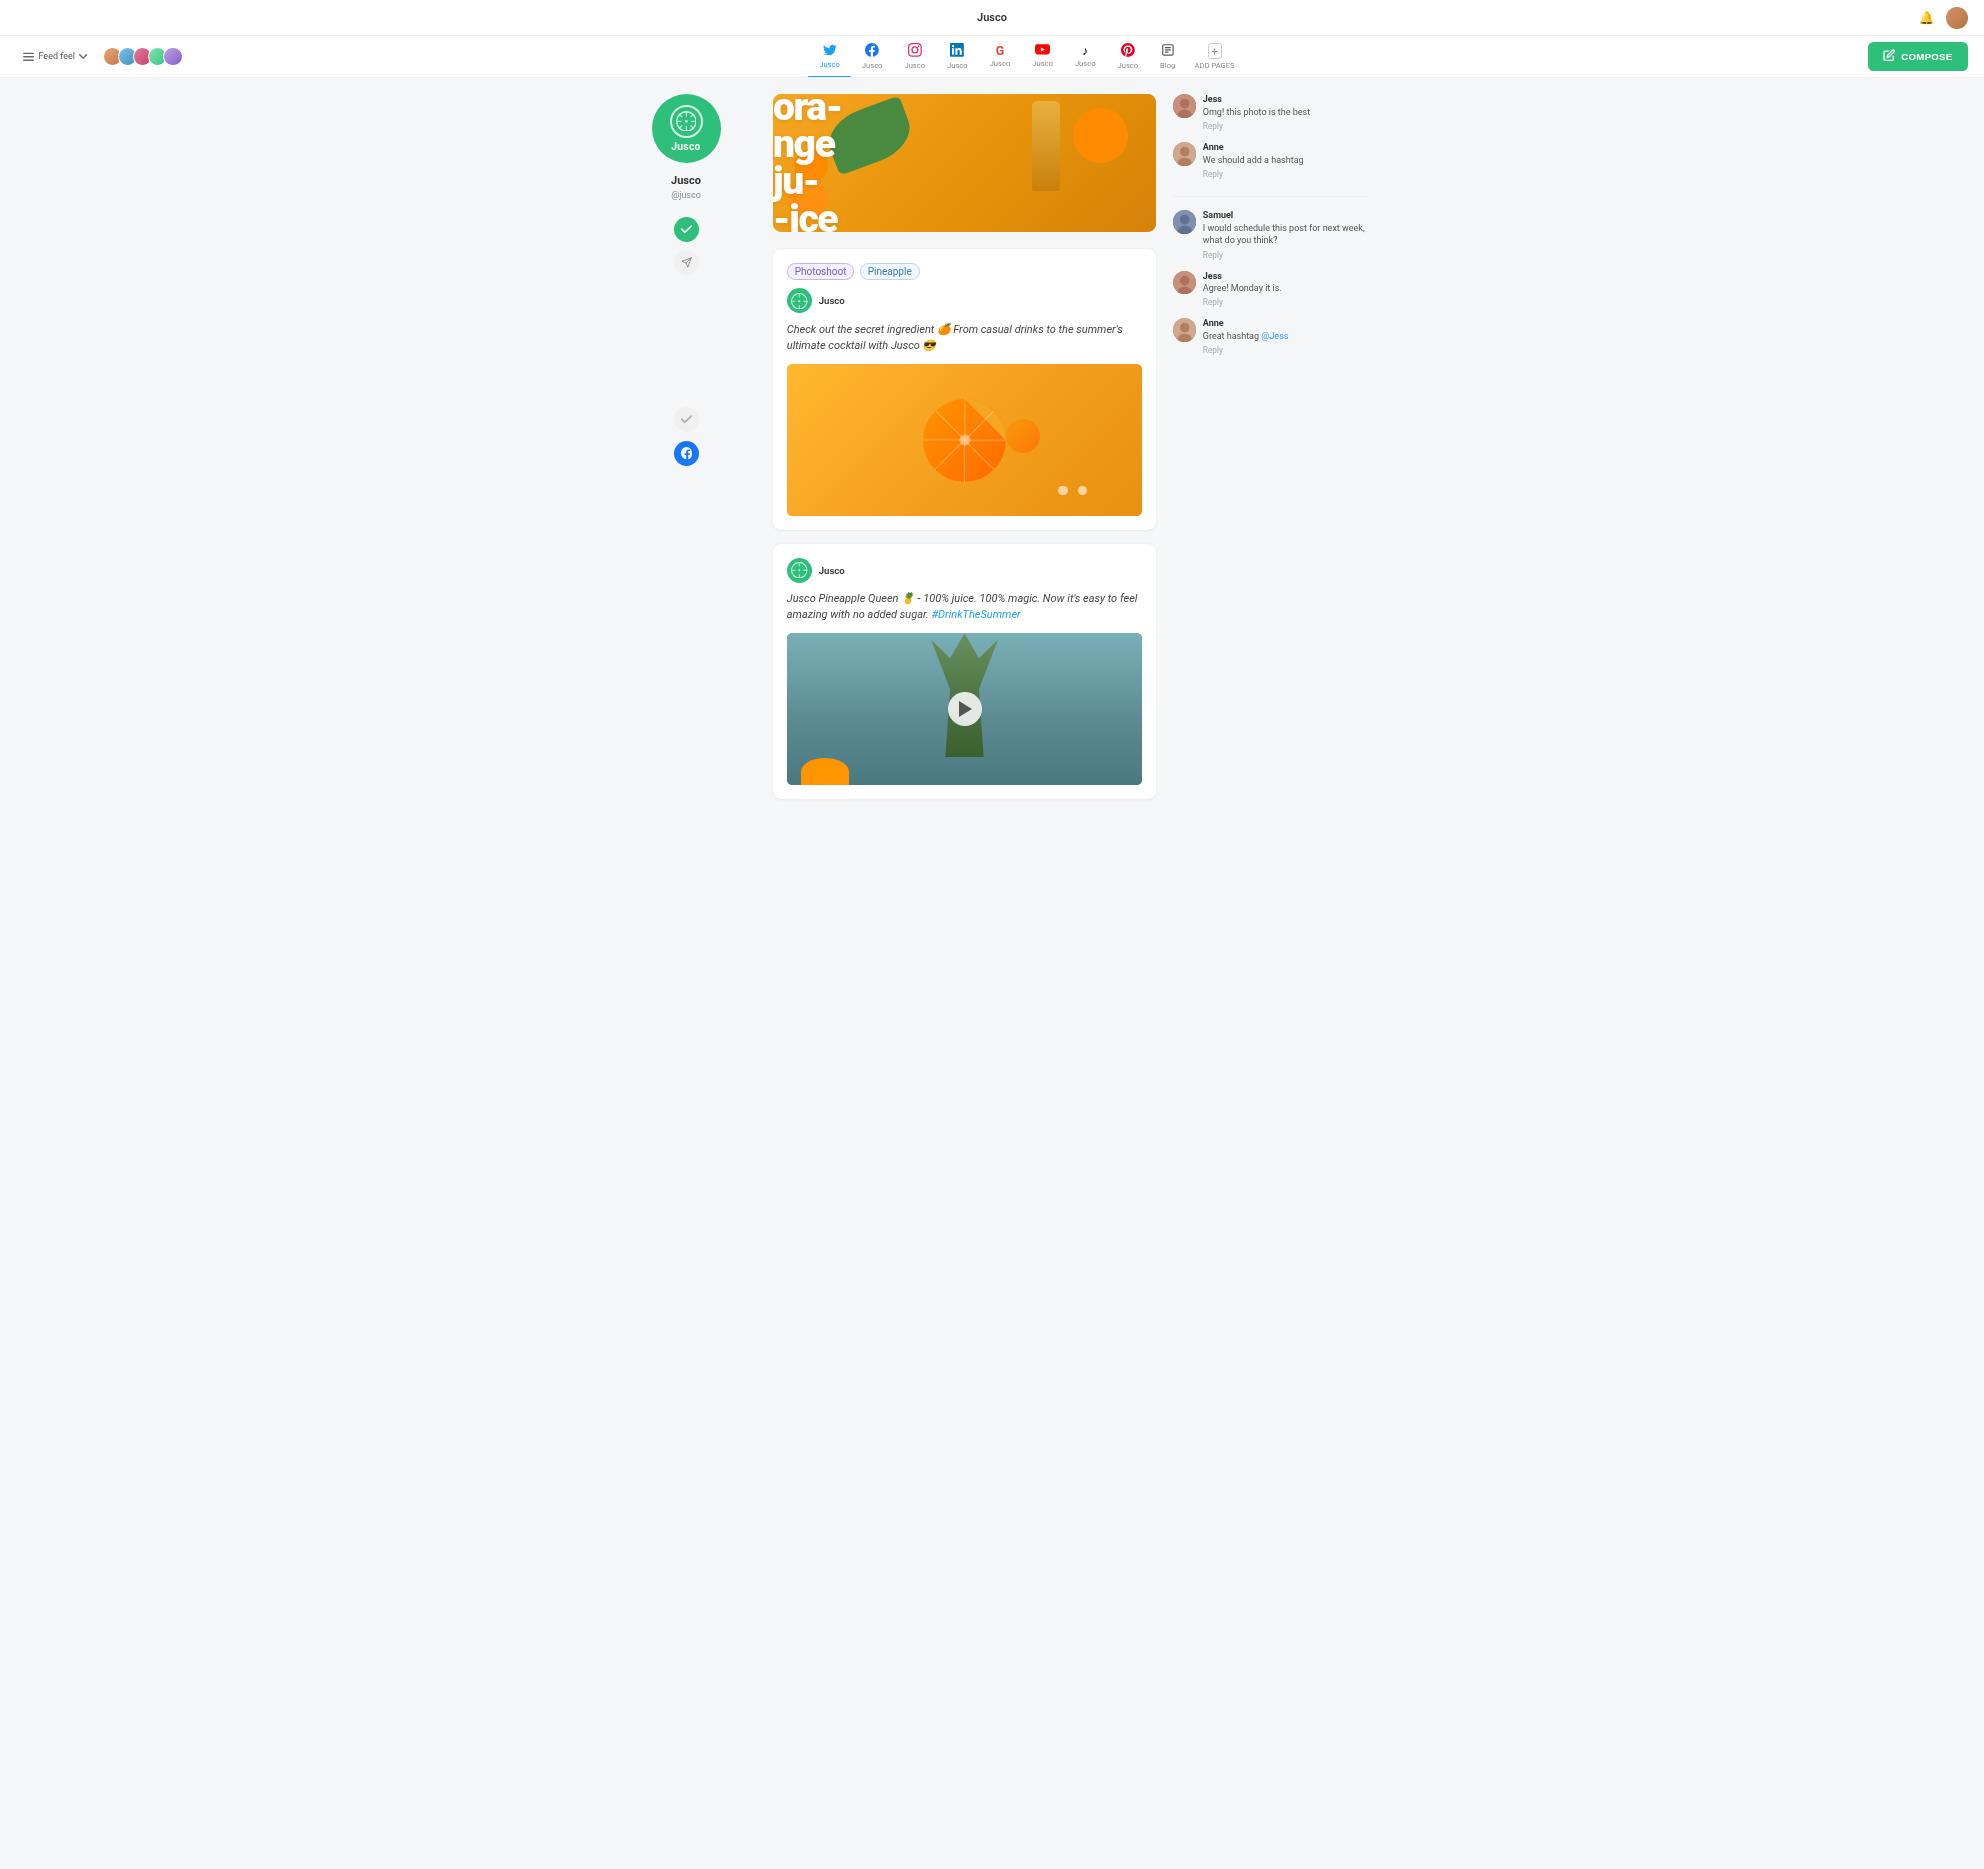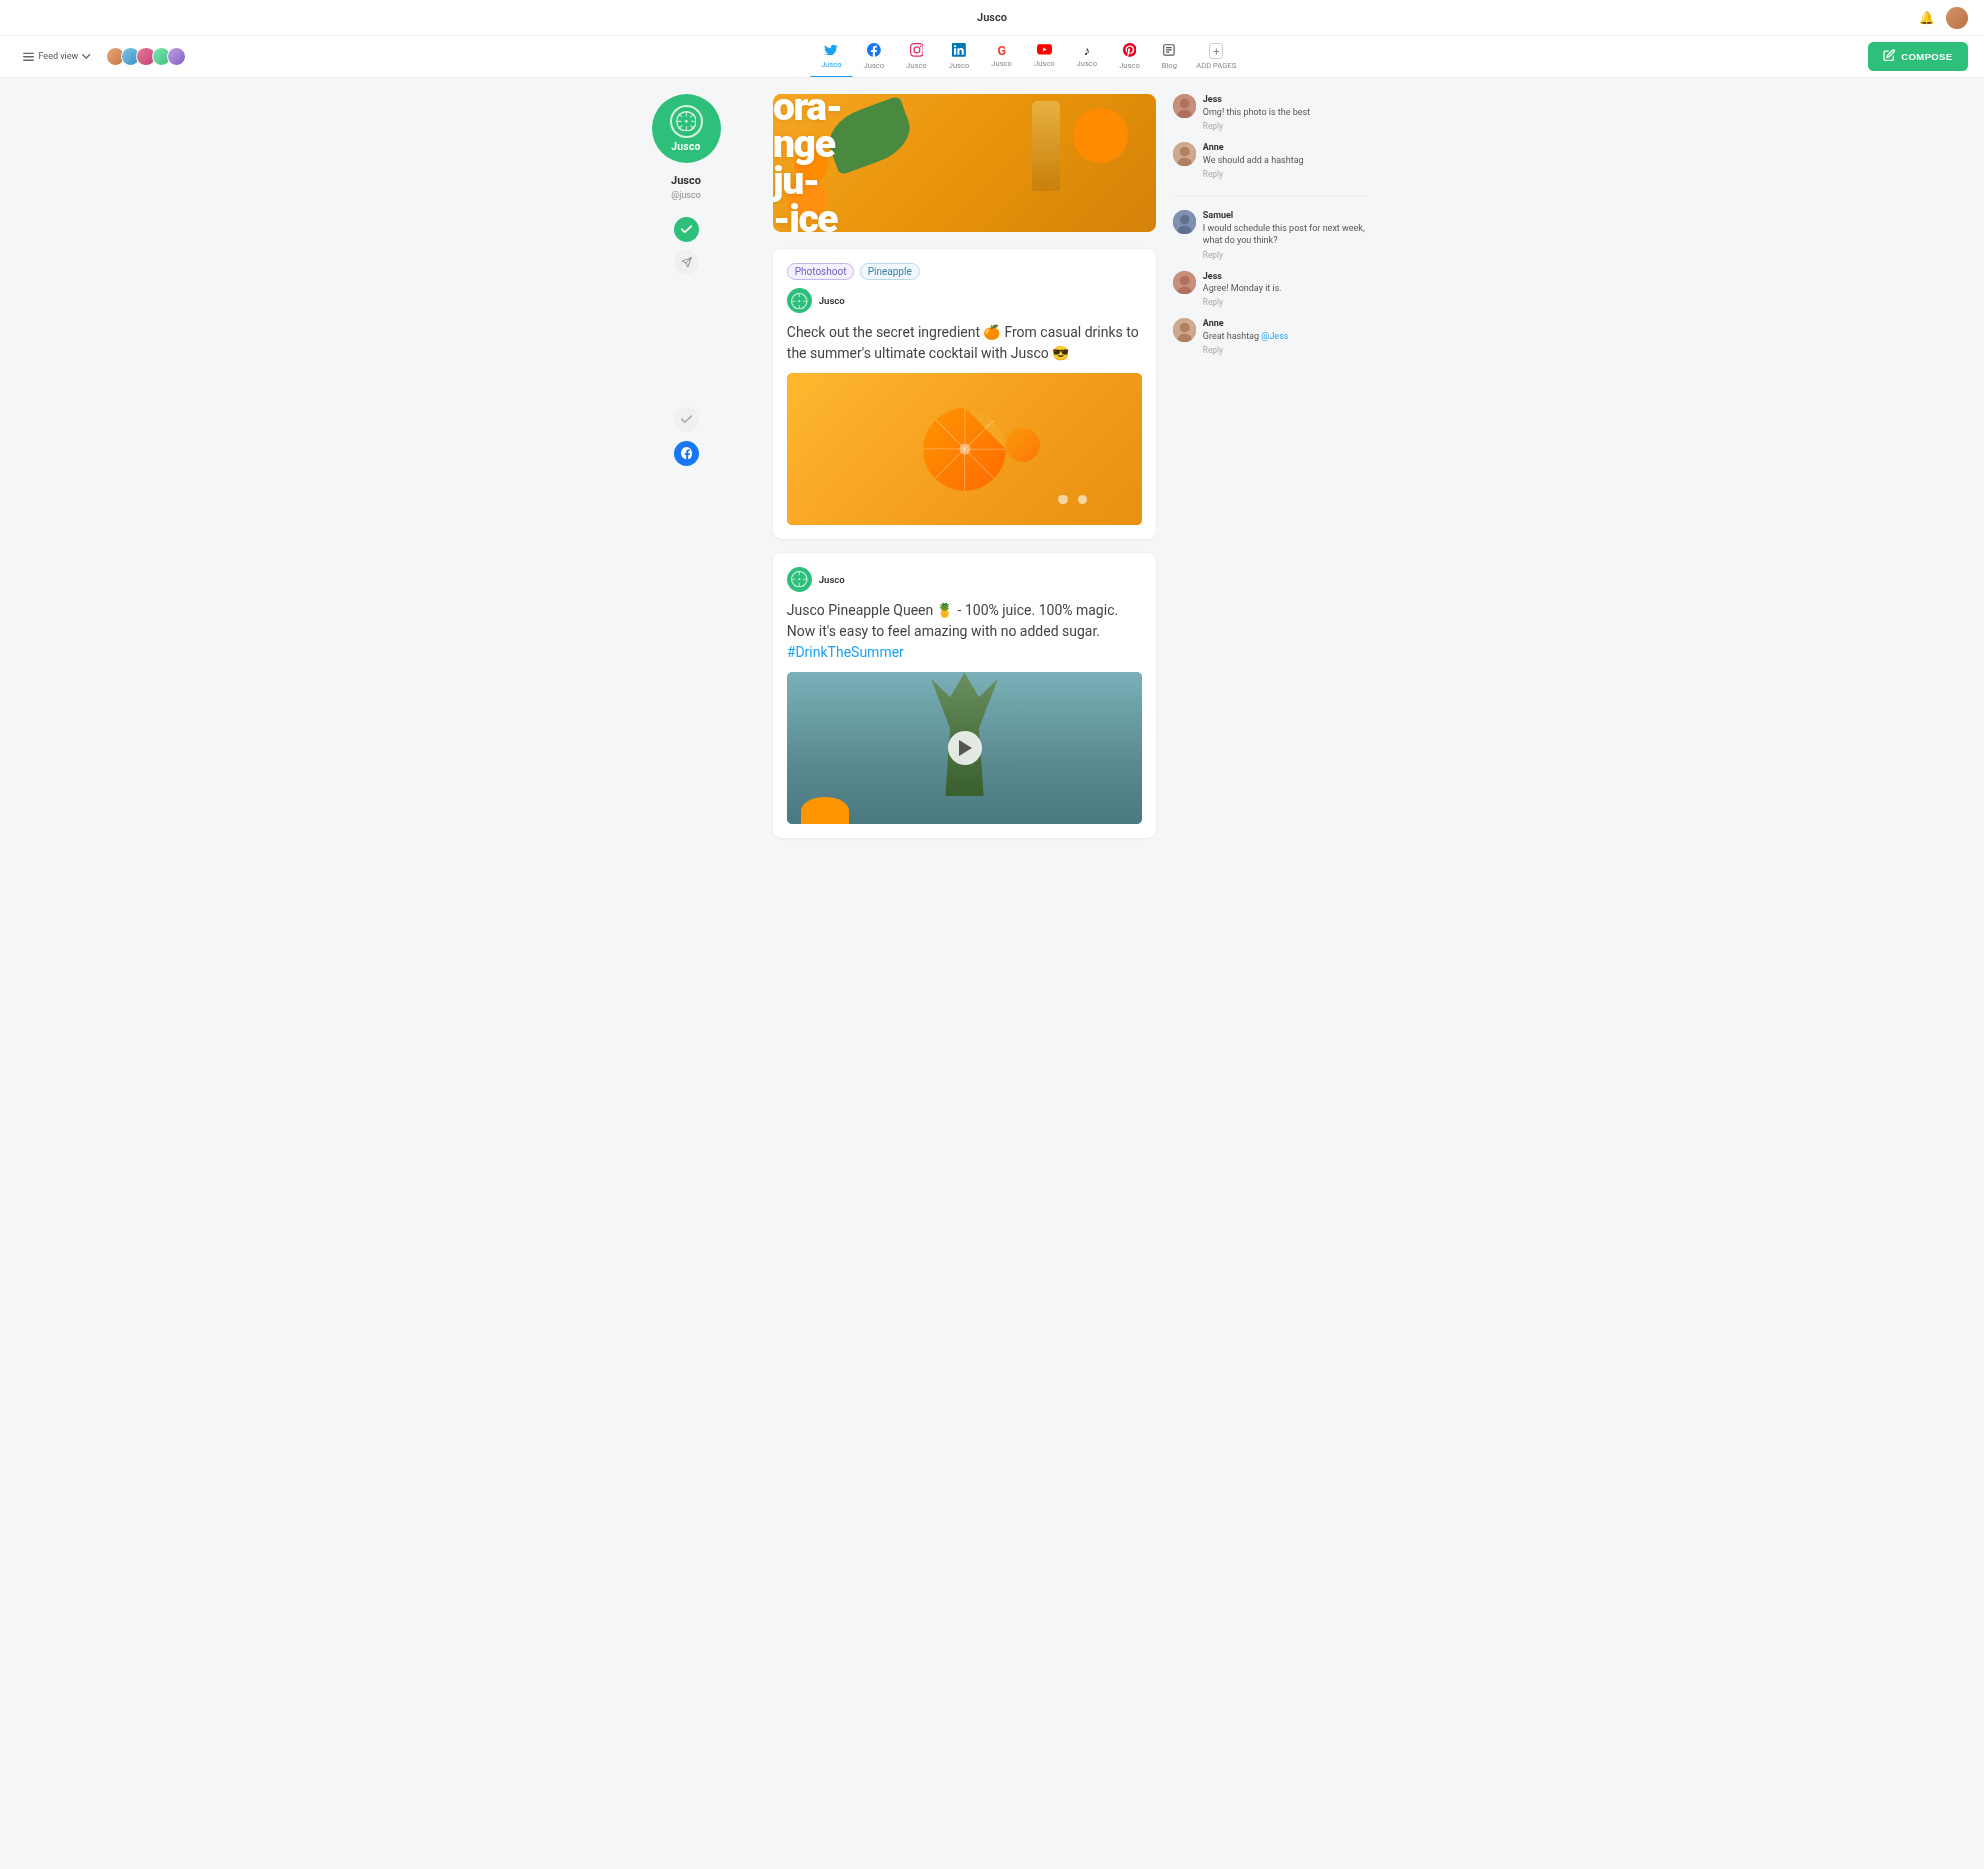--- a/index.html
+++ b/index.html
@@ -156,21 +156,21 @@
     .tag.campaign { border-color: #b8d8e8; color: #4080a0; background: #f0f8ff; }
 
     .post-author { display: flex; align-items: center; gap: 6.9px; margin-bottom: 8.3px; }
     .post-author-avatar {
       width: 25px; height: 25px; border-radius: 50%;
       background: #2ec07a; display: flex; align-items: center; justify-content: center;
       font-size: 9.6px; color: #fff; font-weight: 700; flex-shrink: 0;
     }
     .post-author-name { font-size: 9.6px; font-weight: 600; color: #333; }
 
-    .post-text { font-size: 14px; color: #444; line-height: 1.5; margin-bottom: 9.6px; }
+    .post-text { font-size: 11px; color: #444; line-height: 1.5; margin-bottom: 9.6px; font-style: italic; }
     .post-text .hashtag { color: #1da1f2; }
     .post-image {
       width: 100%; border-radius: 5.5px; overflow: hidden;
       background: #f5a623; height: 152px; display: flex; align-items: center; justify-content: center;
     }
     .post-image-inner {
       width: 100%; height: 100%;
       background: linear-gradient(135deg, #ffb830 0%, #f5a020 50%, #e89010 100%);
       display: flex; align-items: center; justify-content: center; position: relative;
     }
@@ -247,21 +247,21 @@
 </header>
 
 <nav class="nav-bar">
   <div class="nav-left">
     <div class="feed-view-btn">
       <svg width="11" height="9.6" viewBox="0 0 16 14">
         <rect x="0" y="1" width="16" height="2" rx="1" fill="#666"></rect>
         <rect x="0" y="6" width="16" height="2" rx="1" fill="#666"></rect>
         <rect x="0" y="11" width="16" height="2" rx="1" fill="#666"></rect>
       </svg>
-      <span>Feed view</span>
+      <span>Feed feel</span>
       <svg width="8.3" height="5.5" viewBox="0 0 12 8">
         <path d="M1 1l5 5 5-5" stroke="#666" stroke-width="2" fill="none" stroke-linecap="round"></path>
       </svg>
     </div>
     <div class="team-avatars">
       <div class="team-avatar ta1"></div>
       <div class="team-avatar ta2"></div>
       <div class="team-avatar ta3"></div>
       <div class="team-avatar ta4"></div>
       <div class="team-avatar ta5"></div>

